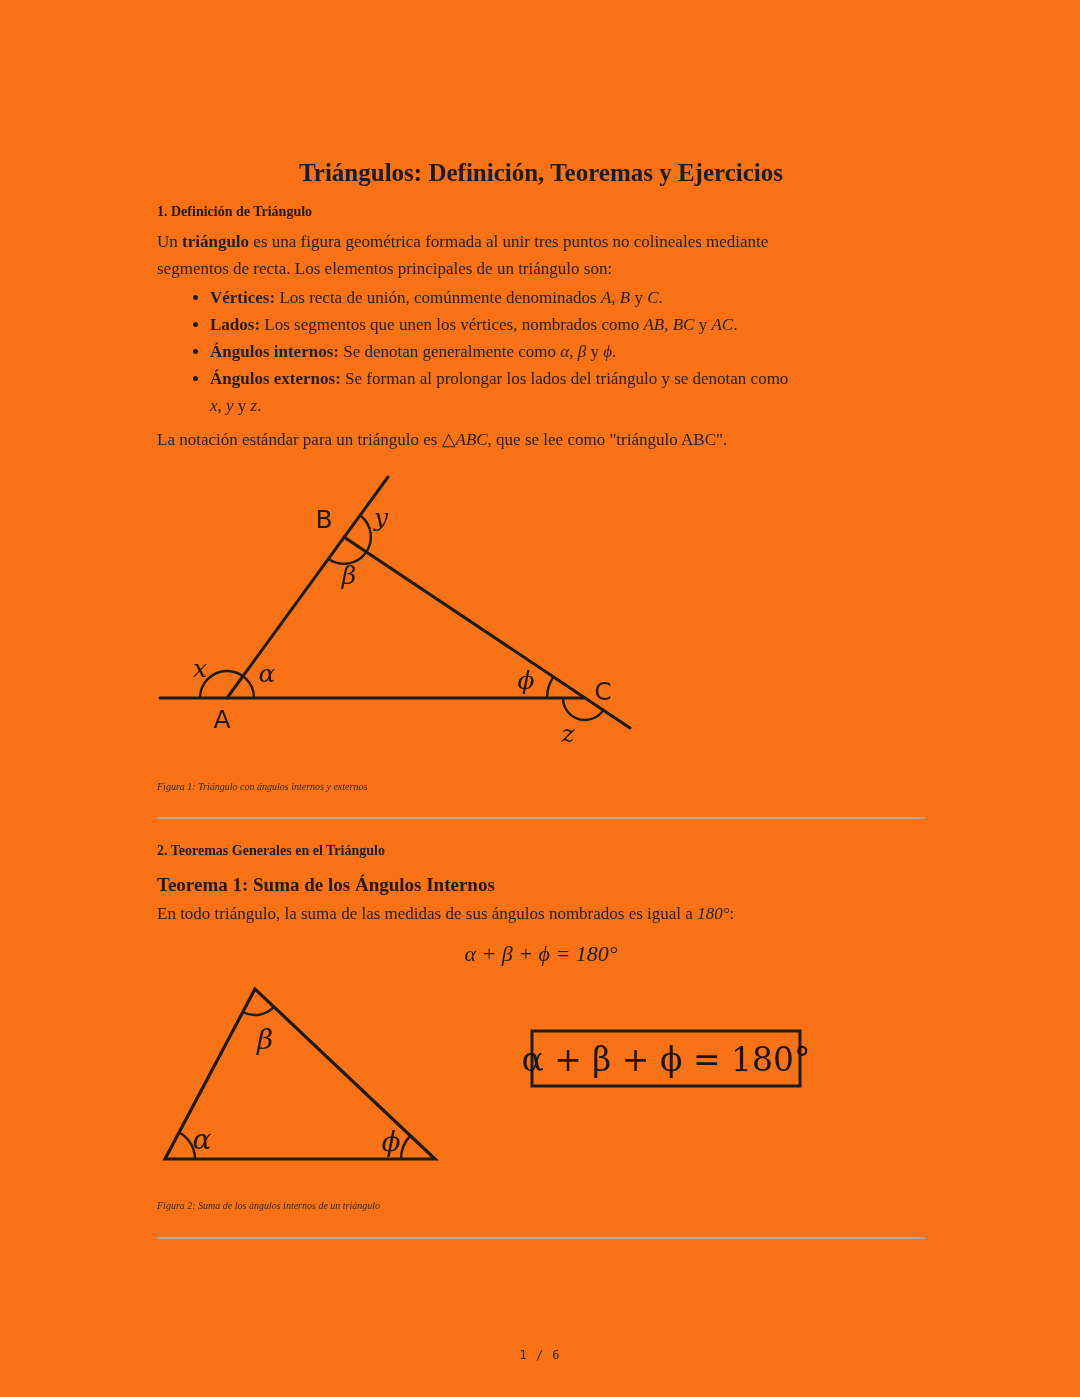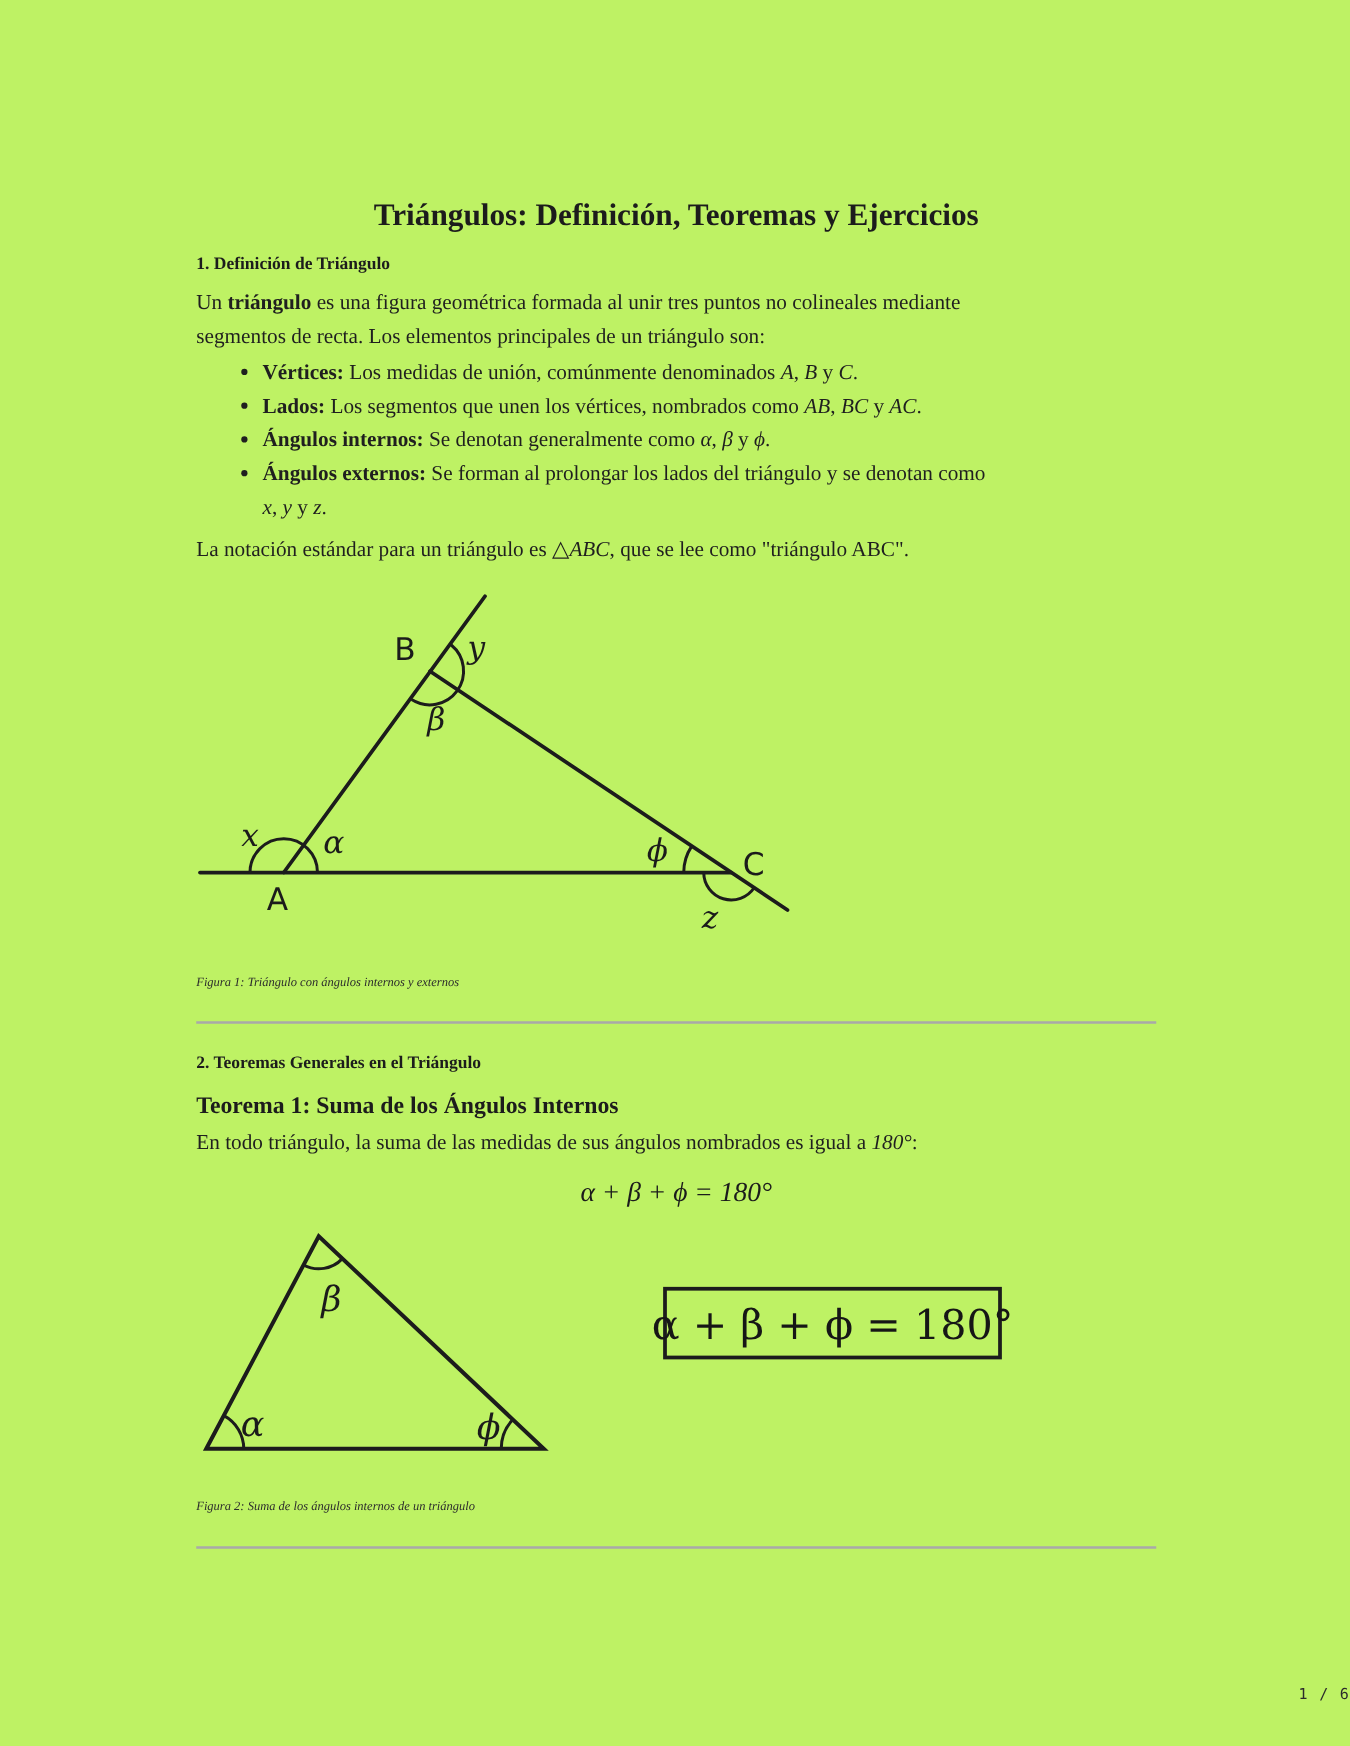--- a/index.html
+++ b/index.html
@@ -1,21 +1,21 @@
 <!DOCTYPE html>
 <html><head>
 <meta charset="utf-8">
 <style>
   html,body { margin:0; padding:0; background:#ffffff; }
   body {
     width:1080px; height:1397px;
     font-family:"Liberation Serif", serif;
     color:#1f1f1f;
   }
-  .page { position:relative; width:1080px; height:1397px; background:#bef264; overflow:hidden; }
+  .page { position:relative; width:1080px; height:1397px; background:#f97316; overflow:hidden; }
   .content { margin:0 155px 0 157px; width:768px; }
 
   .doc-title {
     margin:158px 0 0 0;
     font-size:25px; line-height:30px; font-weight:bold;
     text-align:center; color:#1c1c1c;
   }
   .sec-heading {
     margin:10px 0 0 0;
     font-size:14px; line-height:28px; font-weight:bold; color:#1c1c1c;
@@ -56,39 +56,39 @@
   .fig-caption {
     font-size:10px; line-height:20px; font-style:italic; color:#2b2b2b;
   }
   .cap1 { margin:15px 0 0 0; }
   .cap2 { margin:24px 0 0 0; }
   hr.rule { margin:20px 0 0 0; border:none; border-top:2px solid #a9a9a9; height:0; }
   hr.rule2 { margin:21px 0 0 0; }
 
   .page-num {
     position:absolute; left:0; right:0; top:1348px;
-    text-align:right;
+    text-align:center;
     font-family:"DejaVu Sans Mono", monospace;
     font-size:12px; letter-spacing:1px; color:#2b2b2b;
   }
 </style>
 </head>
 <body>
 
 <div class="page">
   <div class="content">
 
     <div class="doc-title">Triángulos: Definición, Teoremas y Ejercicios</div>
 
     <div class="sec-heading">1. Definición de Triángulo</div>
 
     <p class="body-text"><span>Un </span><span class="run-b">triángulo</span><span> es una figura geométrica formada al unir tres puntos no colineales mediante</span><br><span>segmentos de recta. Los elementos principales de un triángulo son:</span></p>
 
     <ul class="def-list">
-      <li><span class="run-b">Vértices:</span><span> Los medidas de unión, comúnmente denominados </span><span class="run-i">A</span><span>, </span><span class="run-i">B</span><span> y </span><span class="run-i">C</span><span>.</span></li>
+      <li><span class="run-b">Vértices:</span><span> Los recta de unión, comúnmente denominados </span><span class="run-i">A</span><span>, </span><span class="run-i">B</span><span> y </span><span class="run-i">C</span><span>.</span></li>
       <li><span class="run-b">Lados:</span><span> Los segmentos que unen los vértices, nombrados como </span><span class="run-i">AB</span><span>, </span><span class="run-i">BC</span><span> y </span><span class="run-i">AC</span><span>.</span></li>
       <li><span class="run-b">Ángulos internos:</span><span> Se denotan generalmente como </span><span class="run-i">α</span><span>, </span><span class="run-i">β</span><span> y </span><span class="run-i">ϕ</span><span>.</span></li>
       <li><span class="run-b">Ángulos externos:</span><span> Se forman al prolongar los lados del triángulo y se denotan como</span><br><span class="run-i">x</span><span>, </span><span class="run-i">y</span><span> y </span><span class="run-i">z</span><span>.</span></li>
     </ul>
 
     <p class="body-text notation"><span>La notación estándar para un triángulo es </span><span class="run-sym">△</span><span class="run-i">ABC</span><span>, que se lee como "triángulo ABC".</span></p>
 
     <svg class="figure1" width="500" height="290" viewBox="0 0 500 290">
 
       <path class="fig-line" d="M 8 226 L 433 226"></path>

